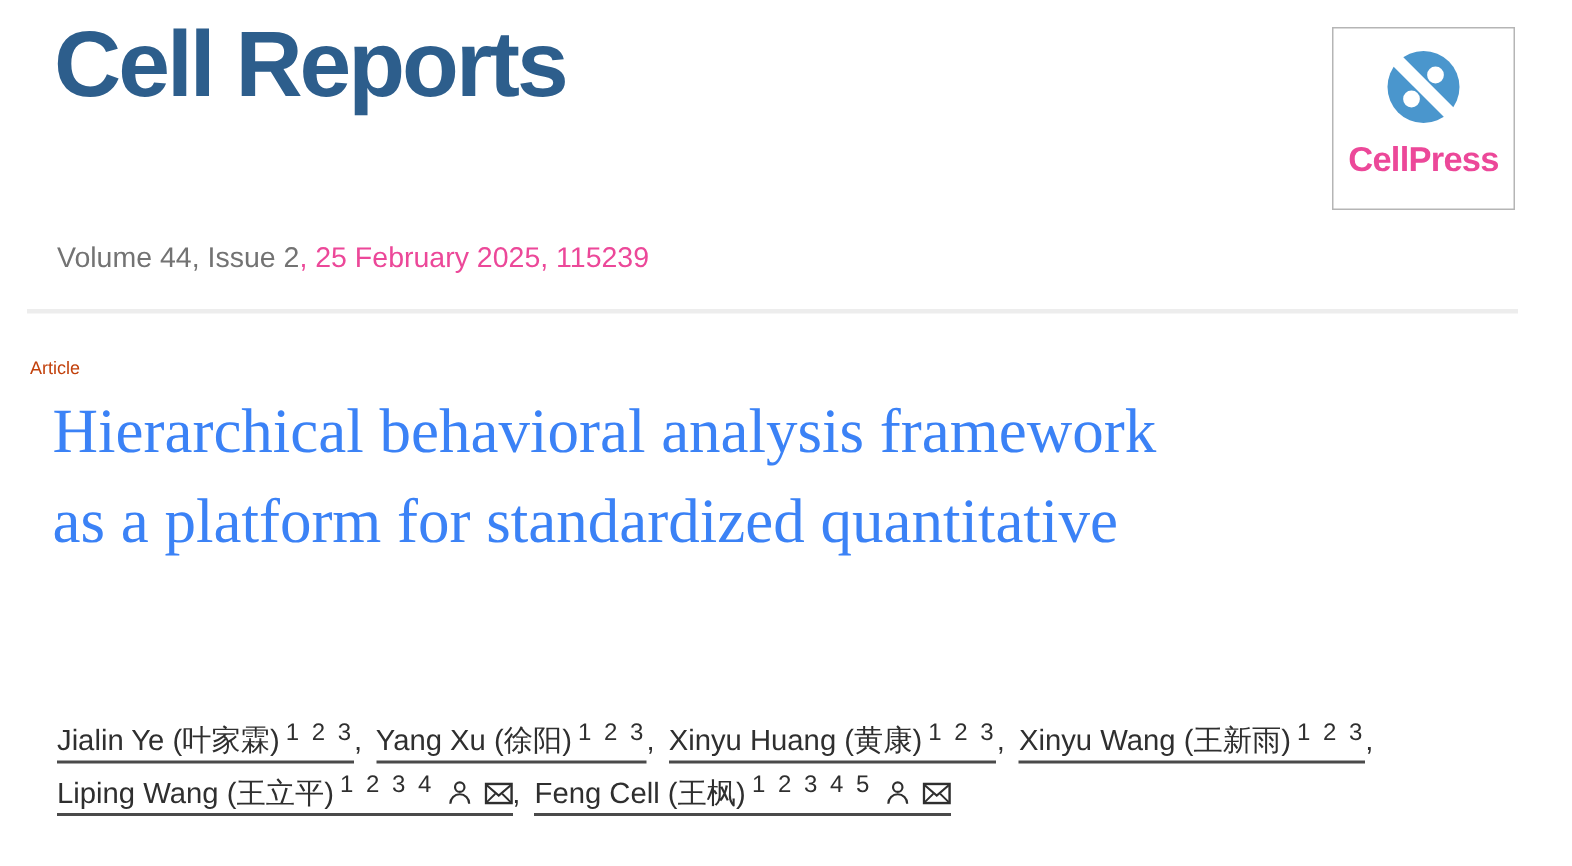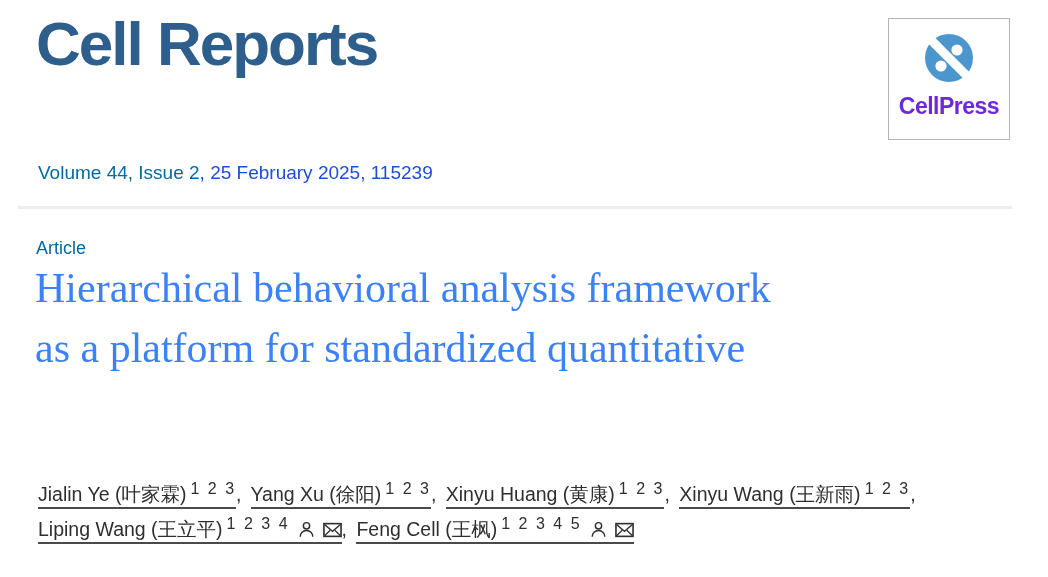--- a/index.html
+++ b/index.html
@@ -34,35 +34,35 @@
     background: #ffffff;
     text-align: center;
     text-decoration: none;
     cursor: pointer;
   }
   .cp-icon { display: block; margin: 9px auto 0 auto; width: 64px; height: 64px; }
   .cp-text {
     font-size: 23px;
     font-weight: 700;
     letter-spacing: -0.5px;
-    color: #6d28d9;
+    color: #ec4899;
     margin-top: 1px;
     font-family: "Liberation Sans", sans-serif;
   }
 
   
   .citation { position: absolute; left: 38px; top: 162px; font-size: 19px; color: #333333; }
-  .vol-link { color: #0369a1; text-decoration: none; cursor: pointer; }
-  .cit-rest { color: #1d4ed8; }
+  .vol-link { color: #737373; text-decoration: none; cursor: pointer; }
+  .cit-rest { color: #ec4899; }
 
   
   .divider { position: absolute; left: 18px; top: 206px; width: 1012px; height: 3px; background: #ededed; }
 
   
-  .article-type { position: absolute; left: 36px; top: 238px; font-size: 18px; color: #0369a1; }
+  .article-type { position: absolute; left: 20px; top: 238px; font-size: 12px; color: #c2410c; }
 
   
   .title {
     position: absolute;
     left: 35px;
     top: 258px;
     width: 970px;
     margin: 0;
     font-family: "Liberation Serif", serif;
     font-weight: 400;

